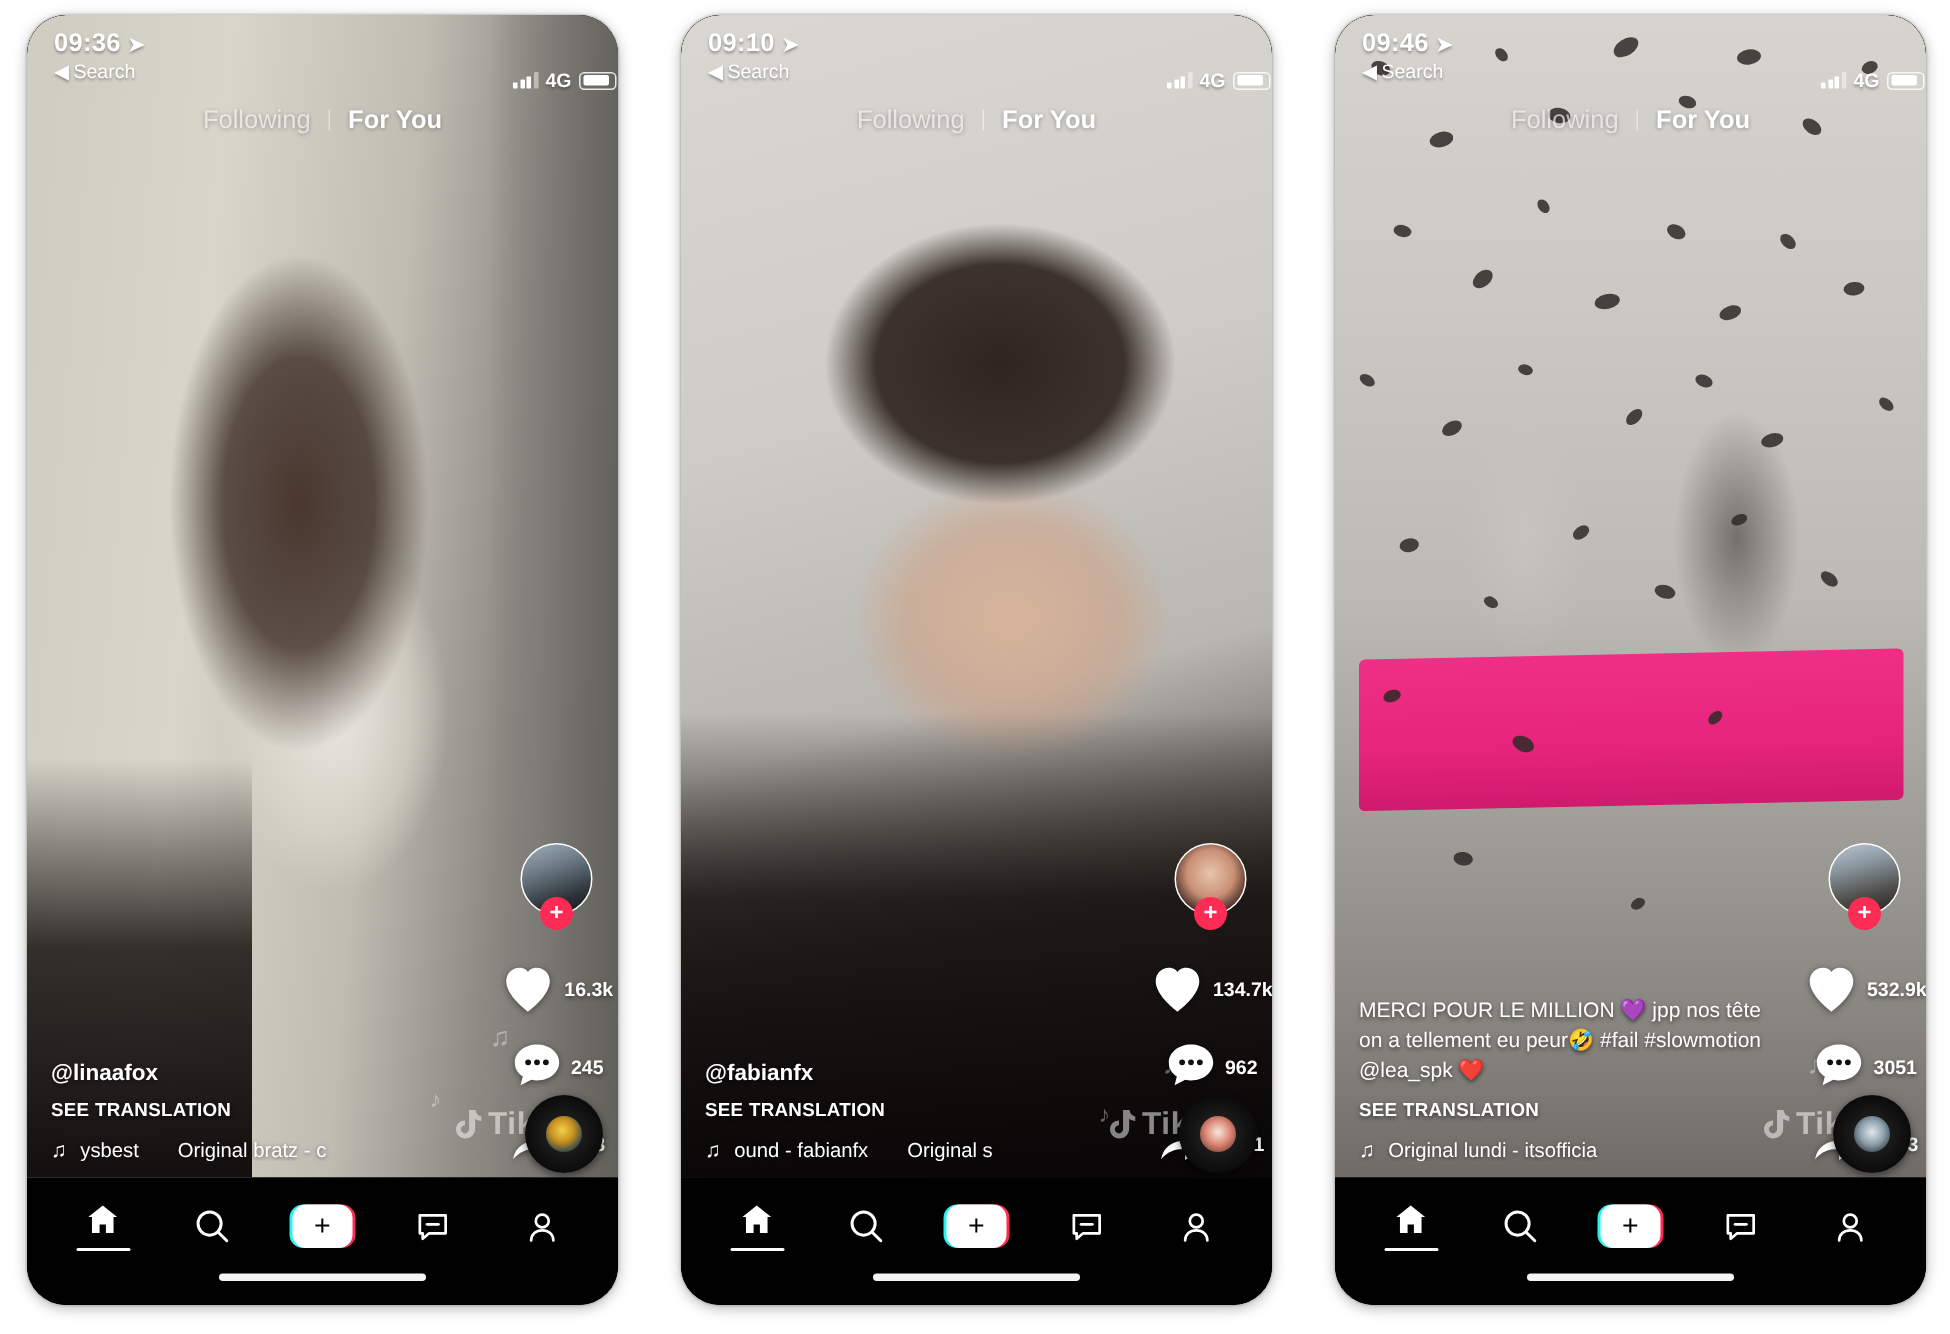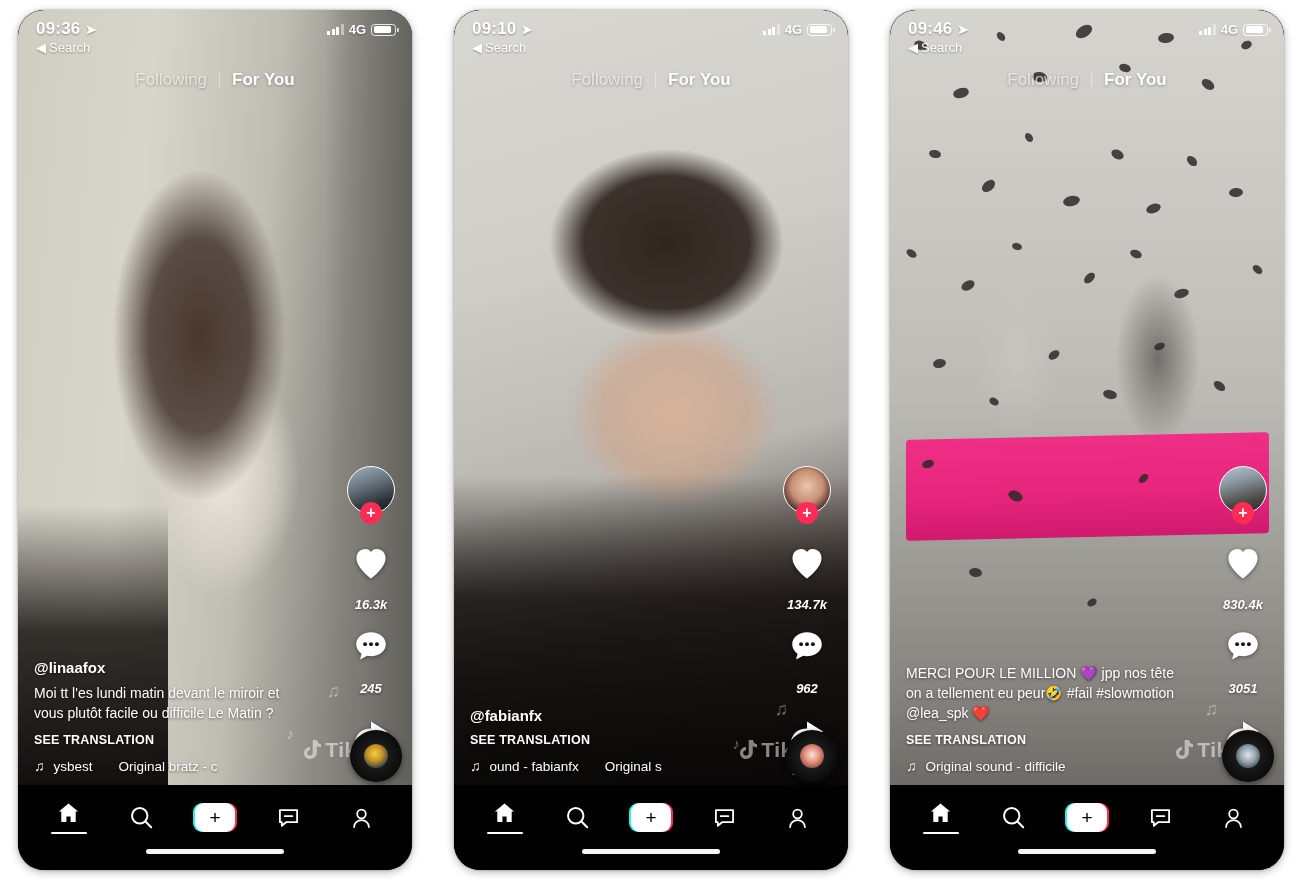--- a/index.html
+++ b/index.html
@@ -92,32 +92,32 @@
   .confetti i {
     position: absolute; display: block;
     background: #2d2a27; border-radius: 50%;
     opacity: .85;
   }
 
   
   .statusbar {
     position: absolute; top: 0; left: 0; right: 0;
     height: 52px;
-    padding: 9px 16px 0 18px;
+    padding: 9px 1px 0 18px;
     color: #fff;
     z-index: 6;
     font-size: 17px;
     text-shadow: 0 1px 2px rgba(0,0,0,.35);
   }
   .sb-row { display: flex; align-items: flex-start; justify-content: space-between; }
   .sb-left { display: flex; flex-direction: column; }
   .sb-time { font-size: 17px; font-weight: 700; letter-spacing: .2px; display: flex; align-items: center; gap: 5px; }
   .loc-arrow { font-size: 13px; transform: rotate(0deg); }
   .sb-back { font-size: 13px; font-weight: 400; margin-top: 1px; display: flex; align-items: center; gap: 3px; }
-  .sb-right { display: flex; align-items: center; gap: 5px; padding-top: 3px; }
+  .sb-right { display: flex; align-items: center; gap: 5px; padding-top: 3px; margin-top: 24px; }
   .bars { display: flex; align-items: flex-end; gap: 1.5px; height: 11px; }
   .bars span { width: 3px; background: #fff; border-radius: .5px; }
   .bars span:nth-child(1){height:4px;} .bars span:nth-child(2){height:6px;}
   .bars span:nth-child(3){height:8px;} .bars span:nth-child(4){height:11px;opacity:.45;}
   .net { font-size: 13px; font-weight: 600; }
   .batt {
     width: 25px; height: 12px; border: 1.5px solid rgba(255,255,255,.85);
     border-radius: 3.5px; position: relative; padding: 1.5px;
   }
   .batt::after {
@@ -152,21 +152,21 @@
   .av1 { background: linear-gradient(160deg,#9fb0bd 0%,#6d7b86 35%,#2b3136 75%,#15181a 100%); }
   .av2 { background: radial-gradient(circle at 50% 42%, #e8c6ae 0%, #c98f74 45%, #3a2320 78%, #150d0c 100%); }
   .av3 { background: linear-gradient(165deg,#b9c6cf 0%,#8e9aa3 30%,#4c4b47 70%,#22211f 100%); }
   .plus-badge {
     position: absolute; left: 50%; bottom: 0; transform: translateX(-50%);
     width: 22px; height: 22px; border-radius: 50%;
     background: #fe2c55; color: #fff;
     display: flex; align-items: center; justify-content: center;
     font-size: 16px; font-weight: 700; line-height: 1;
   }
-  .act { display: flex; flex-direction: column; align-items: center; gap: 17px; font-style: italic; }
+  .act { display: flex; flex-direction: row; align-items: center; gap: 5px; }
   .act .glyph { filter: drop-shadow(0 1px 2px rgba(0,0,0,.45)); }
   .act .count {
     color: #fff; font-size: 13px; font-weight: 700;
     text-shadow: 0 1px 3px rgba(0,0,0,.5);
   }
   .disc-wrap {
     position: absolute; right: 10px; bottom: 88px; z-index: 6;
     width: 52px; height: 52px; border-radius: 50%;
     background: radial-gradient(circle at 50% 50%, #2a2a2a 0%, #111 55%, #000 100%);
     display: flex; align-items: center; justify-content: center;
@@ -284,21 +284,20 @@
         <svg width="20" height="22" viewBox="0 0 20 22">
           <path d="M13 1h3c.4 2.4 1.8 4 4 4.3v3c-1.6 0-3-.5-4.2-1.4v6.4c0 3.9-3 6.7-6.6 6.7C5.6 20 3 17.2 3 13.9 3 10.6 5.7 8 9 8v3.2c-1.5 0-2.8 1.2-2.8 2.7S7.5 16.6 9 16.6c1.5 0 2.7-1.2 2.7-2.7V1z" fill="rgba(255,255,255,.5)"></path>
         </svg>
         <span>TikTok</span>
       </div>
       <span class="wm-note" style="right:72px; bottom:168px; font-size:18px;">♫</span>
       <span class="wm-note" style="right:118px; bottom:128px; font-size:15px;">♪</span>
 
       <div class="caption" style="bottom:96px;">
         <div class="handle">@linaafox</div>
-        <div class="desc">Moi tt l'es lundi matin devant le miroir et vous plutôt facile  ou difficile Le Matin  ?</div>
         <div class="see-tr">SEE TRANSLATION</div>
         <div class="sound-row">
           <span class="note">♫</span>
           <span class="sound-marquee">
             <span>уsbest</span>
             <span>Original bratz - c</span>
           </span>
         </div>
       </div>
 
@@ -584,35 +583,35 @@
         <span>TikTok</span>
       </div>
       <span class="wm-note" style="right:66px; bottom:150px; font-size:18px;">♫</span>
 
       <div class="caption" style="bottom:96px; width:282px;">
         <div class="desc">MERCI POUR LE MILLION 💜 jpp nos tête on a tellement eu peur🤣 #fail #slowmotion @lea_spk ❤️</div>
         <div class="see-tr">SEE TRANSLATION</div>
         <div class="sound-row">
           <span class="note">♫</span>
           <span class="sound-marquee">
-            <span>Original sound - difficile</span>
+            <span>Original lundi - itsofficia</span>
           </span>
         </div>
       </div>
 
       <div class="rail">
         <div class="avatar-wrap">
           <div class="avatar av3"></div>
           <div class="plus-badge">+</div>
         </div>
         <div class="act">
           <svg class="glyph" width="38" height="34" viewBox="0 0 24 22">
             <path d="M12 21S2.6 14.3 2.6 7.9C2.6 4.4 5.2 2 8.3 2c2 0 3.2 1 3.7 1.9C12.5 3 13.7 2 15.7 2c3.1 0 5.7 2.4 5.7 5.9C21.4 14.3 12 21 12 21z" fill="#fff"></path>
           </svg>
-          <span class="count">830.4k</span>
+          <span class="count">532.9k</span>
         </div>
         <div class="act">
           <svg class="glyph" width="36" height="34" viewBox="0 0 24 23">
             <path d="M12 1.6c5.6 0 10 3.6 10 8.1s-4.4 8.1-10 8.1c-.9 0-1.8-.1-2.6-.3l-4.8 2.4 1-3.9C3.3 14.6 2 12.3 2 9.7 2 5.2 6.4 1.6 12 1.6z" fill="#fff"></path>
             <circle cx="8" cy="9.6" r="1.3" fill="#111"></circle>
               <circle cx="12" cy="9.6" r="1.3" fill="#111"></circle>
               <circle cx="16" cy="9.6" r="1.3" fill="#111"></circle>
           </svg>
           <span class="count">3051</span>
         </div>

